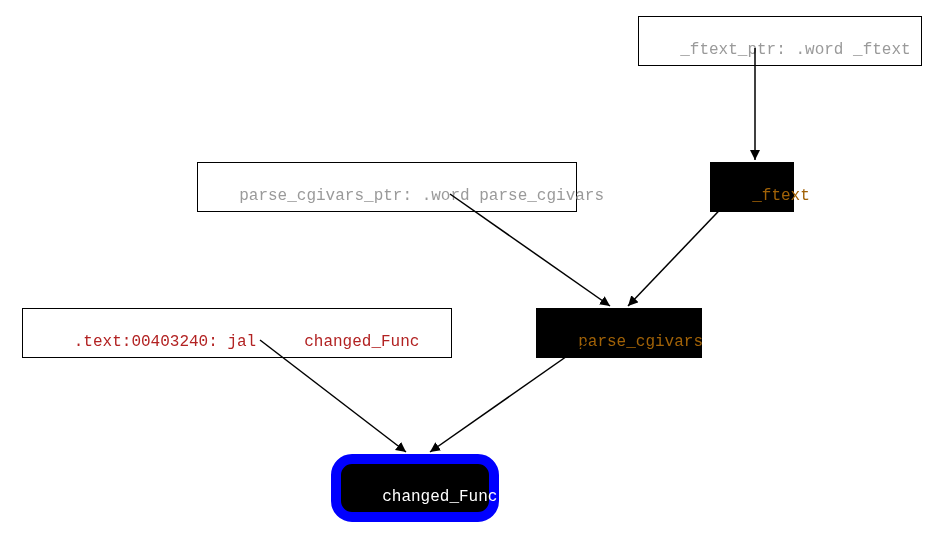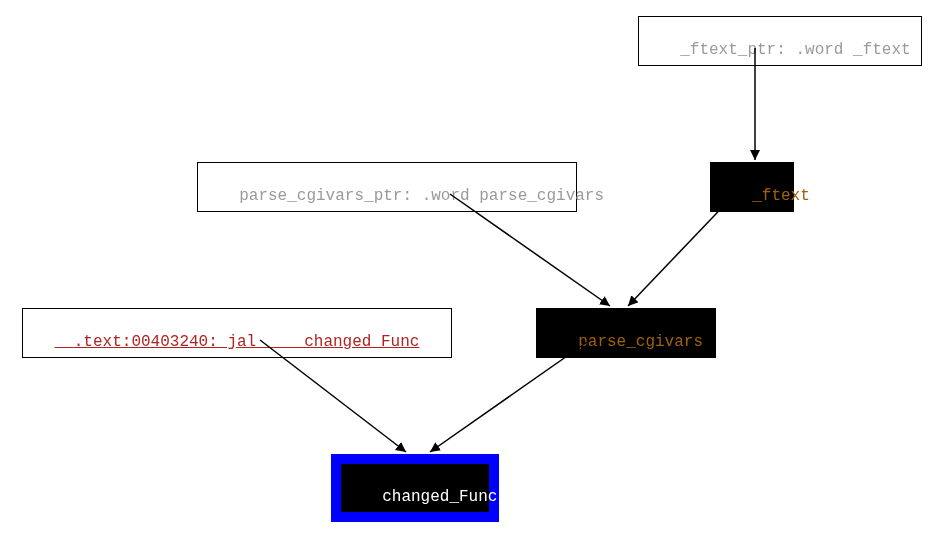--- a/index.html
+++ b/index.html
@@ -52,29 +52,29 @@
 </div>
 
 <div class="node light" style="left:197px; top:162px; width:380px;">
   <span>parse_cgivars_ptr: .word parse_cgivars</span>
 </div>
 
 <div class="node dark" style="left:710px; top:162px; width:84px;">
   <span>_ftext</span>
 </div>
 
-<div class="node red-text" style="left:22px; top:308px; width:430px;text-decoration:underline;">
+<div class="node red-text" style="left:22px; top:308px; width:430px;">
   <span>.text:00403240: jal     changed_Func</span>
 </div>
 
-<div class="node dark" style="left:536px; top:308px; width:180px;">
+<div class="node dark" style="left:536px; top:308px; width:166px;">
   <span>parse_cgivars</span>
 </div>
 
-<div class="node highlighted" style="left:331px; top:454px; width:168px;">
+<div class="node highlighted" style="left:331px; top:454px; width:168px;border-radius:21px;">
   <span>changed_Func</span>
 </div>
 
 <svg class="edges">
   <defs>
     <marker id="arrow" markerWidth="12" markerHeight="12" refX="10" refY="5" orient="auto" markerUnits="userSpaceOnUse">
       <path d="M0,0 L10,5 L0,10 Z" fill="#000"></path>
     </marker>
   </defs>
 

